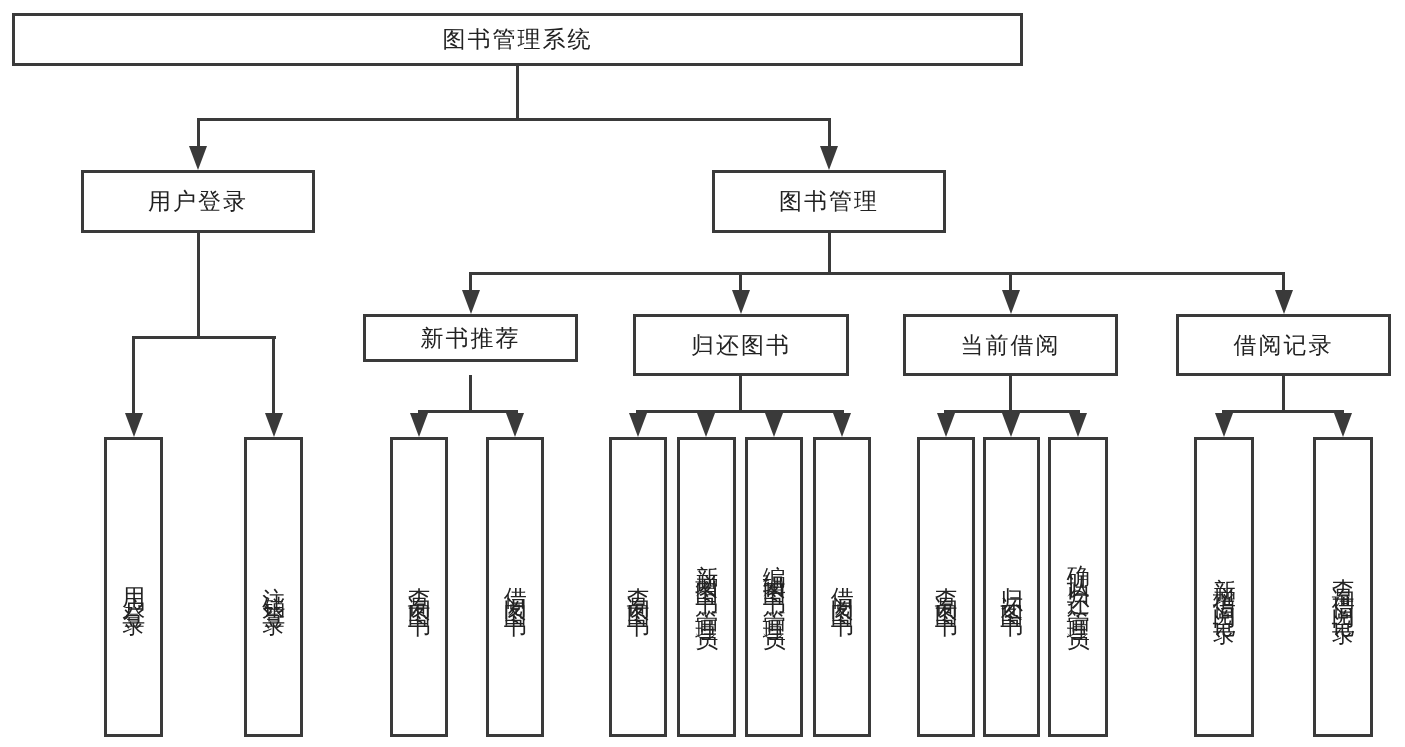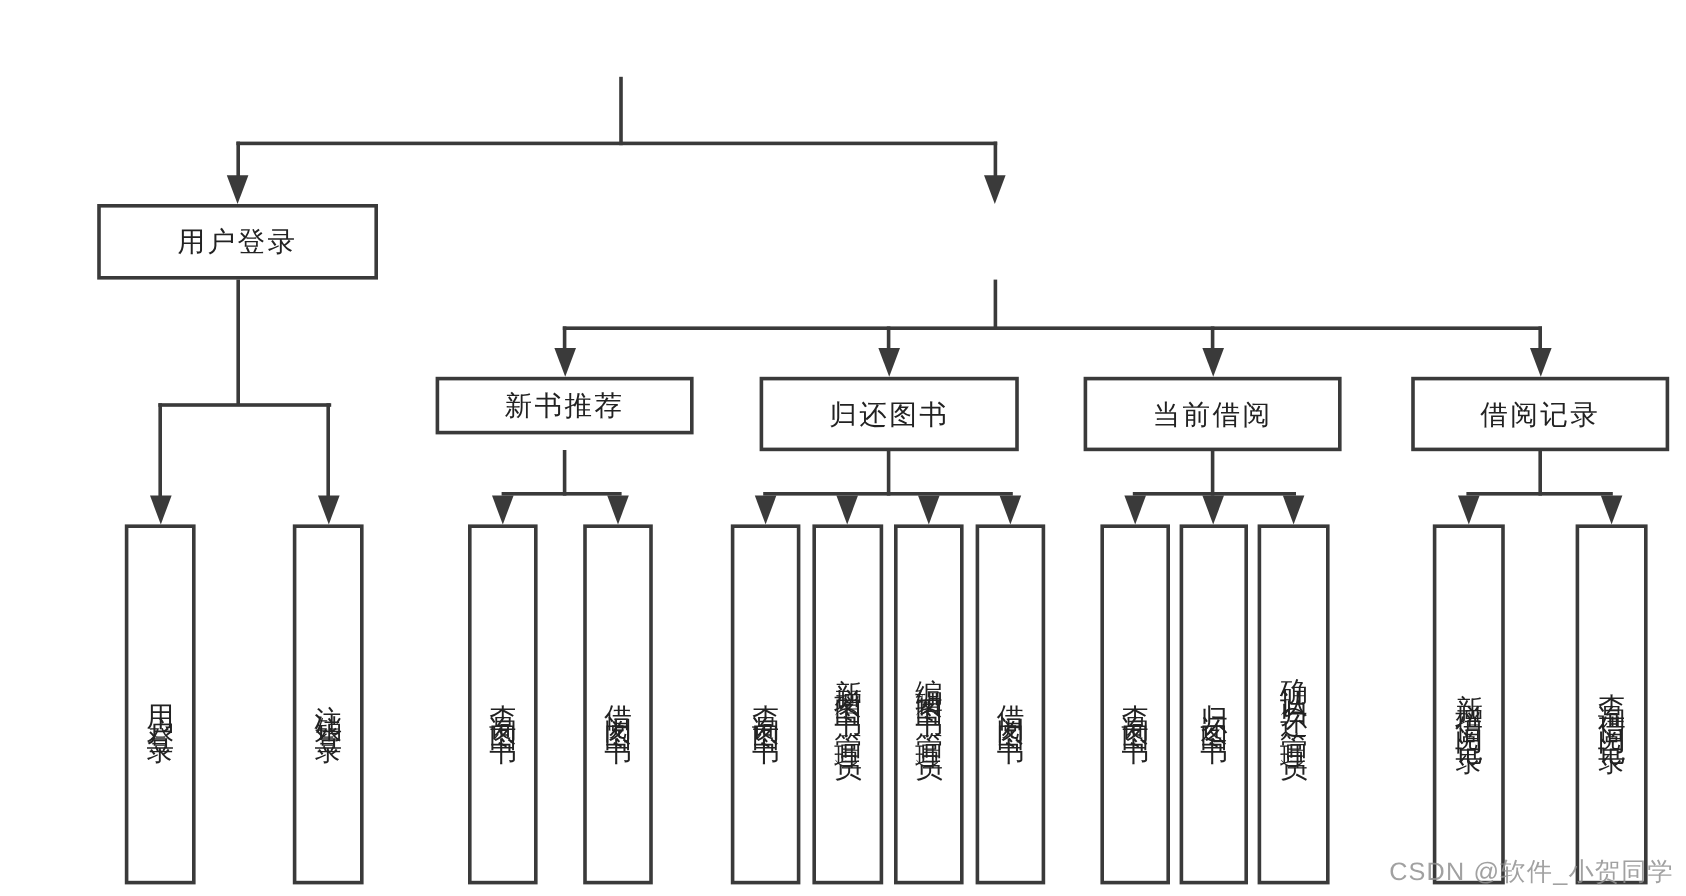--- a/index.html
+++ b/index.html
@@ -51,25 +51,31 @@
     letter-spacing:1px;
     color:rgba(145,145,145,0.85);
     white-space:nowrap;
   }
 </style>
 </head>
 <body>
 
 <div id="canvas">
 
+  <div class="box h" style="left:12px;top:13px;width:1011px;height:53px">
+    <span>图书管理系统</span>
+  </div>
 
   <div class="box h" style="left:81px;top:170px;width:234px;height:63px">
     <span>用户登录</span>
   </div>
 
+  <div class="box h" style="left:712px;top:170px;width:234px;height:63px">
+    <span>图书管理</span>
+  </div>
 
   <div class="box h" style="left:363px;top:314px;width:215px;height:48px">
     <span>新书推荐</span>
   </div>
 
   <div class="box h" style="left:633px;top:314px;width:216px;height:62px">
     <span>归还图书</span>
   </div>
 
   <div class="box h" style="left:903px;top:314px;width:215px;height:62px">
@@ -173,15 +179,14 @@
   <div class="line" style="left:944px;top:410px;width:136px;height:3px"></div>
   <div class="arrow" style="left:937px;top:413px"></div>
   <div class="arrow" style="left:1002px;top:413px"></div>
   <div class="arrow" style="left:1069px;top:413px"></div>
 
   <div class="line" style="left:1282px;top:375px;width:3px;height:38px"></div>
   <div class="line" style="left:1222px;top:410px;width:122px;height:3px"></div>
   <div class="arrow" style="left:1215px;top:413px"></div>
   <div class="arrow" style="left:1334px;top:413px"></div>
 
-  <div class="watermark">CSDN @软件_小贺同学</div>
 
 </div>
 
 </body></html>

